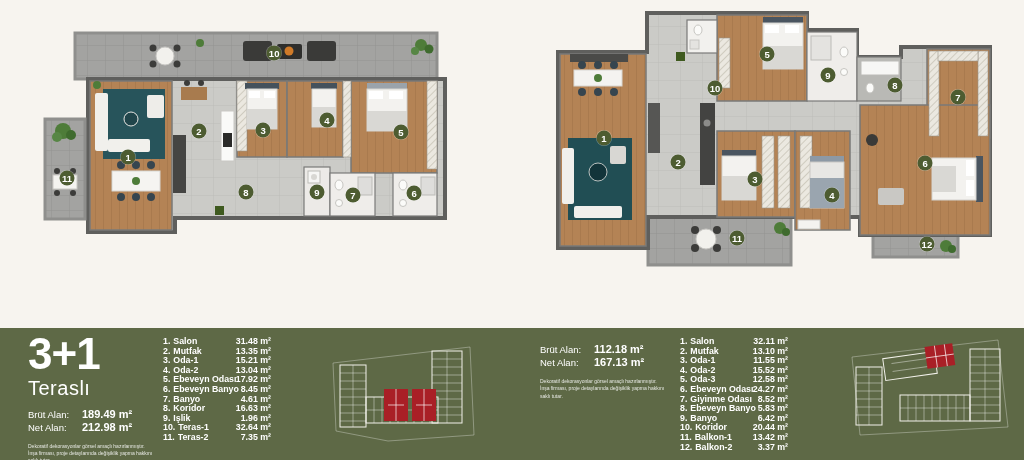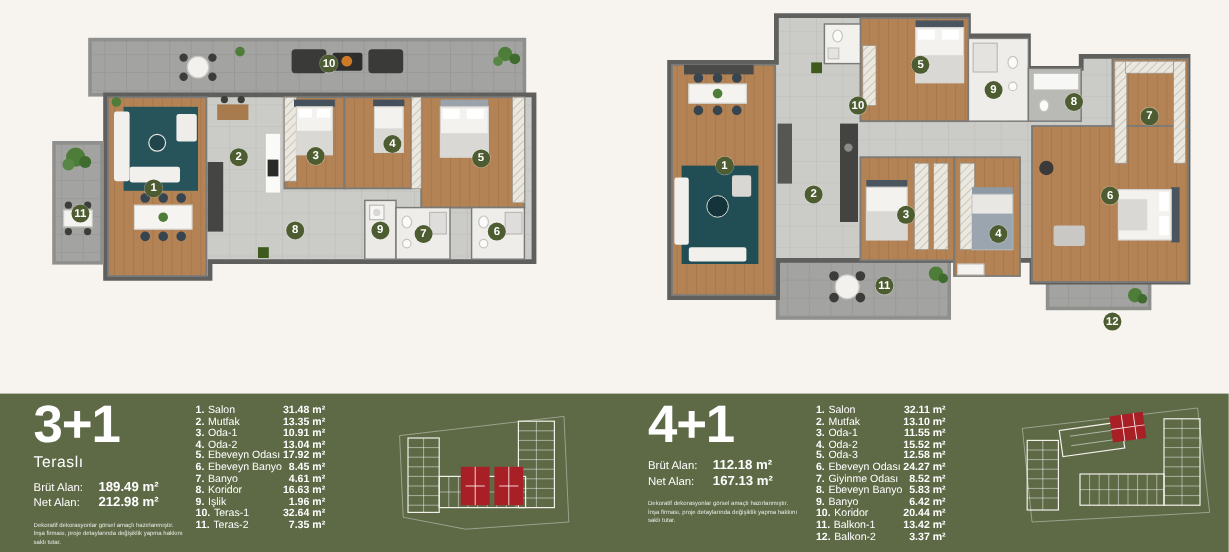--- a/index.html
+++ b/index.html
@@ -22,34 +22,34 @@
 
   
   .band{position:absolute;left:0;top:328px;width:1024px;height:132px;background:#5e6946;color:#fff;}
   .half{position:absolute;top:0;width:512px;height:132px;}
   .half-0{left:0;}
   .half-1{left:512px;}
 
   .unit-info{position:absolute;left:28px;top:7px;width:132px;}
   .unit-type{font-size:44px;font-weight:800;line-height:0.88;letter-spacing:-1px;}
   .unit-sub{font-weight:300;margin-top:3px;letter-spacing:0.5px;}
-  .half-0 .unit-sub{font-size:13px;}
+  .half-0 .unit-sub{font-size:20px;}
   .half-1 .unit-sub{font-size:25px;}
   .areas{margin-top:8px;}
   .area-row{display:flex;align-items:baseline;font-size:9.5px;line-height:13px;}
   .area-label{width:54px;font-weight:400;}
   .area-value{font-size:11px;font-weight:bold;}
   .disclaimer{margin-top:9px;font-size:5px;line-height:1.45;opacity:0.85;width:126px;}
 
   .room-list{position:absolute;top:9px;width:108px;}
   .half-0 .room-list{left:163px;}
   .half-1 .room-list{left:168px;}
   .rrow{display:flex;align-items:baseline;font-size:8.8px;line-height:9.6px;white-space:nowrap;}
   .rno{font-weight:bold;margin-right:3px;}
-  .rname{flex:1;font-weight:400;overflow:hidden;}
+  .rname{flex:1;font-weight:700;overflow:hidden;}
   .rarea{font-weight:bold;}
 
   .sitemap{position:absolute;top:7px;}
   .half-0 .sitemap{left:328px;}
   .half-1 .sitemap{left:336px;}
 </style>
 </head>
 <body>
 
 <div class="stage">
@@ -311,21 +311,21 @@
           <div class="badge" style="left: 28.9%; top: 58.8%;">2</div>
           <div class="badge" style="left: 46%; top: 65.3%;">3</div>
           <div class="badge" style="left: 63.1%; top: 71.4%;">4</div>
           <div class="badge" style="left: 48.7%; top: 17.6%;">5</div>
           <div class="badge" style="left: 83.8%; top: 59.2%;">6</div>
           <div class="badge" style="left: 91.1%; top: 34%;">7</div>
           <div class="badge" style="left: 77.1%; top: 29.4%;">8</div>
           <div class="badge" style="left: 62.2%; top: 25.6%;">9</div>
           <div class="badge" style="left: 37.1%; top: 30.5%;">10</div>
           <div class="badge" style="left: 42%; top: 87.8%;">11</div>
-          <div class="badge" style="left: 84.2%; top: 90.1%; margin-top: 24px;">12</div>
+          <div class="badge" style="left: 84.2%; top: 90.1%;">12</div>
         </div>
     </div>
   </div>
 
   <div class="band">
 
     <div class="half half-0">
       <div class="unit-info">
         <div class="unit-type">3+1</div>
         <div class="unit-sub">Teraslı</div>
@@ -348,21 +348,21 @@
             <span class="rarea">31.48 m²</span>
           </div>
           <div class="rrow">
             <span class="rno">2.</span>
             <span class="rname">Mutfak</span>
             <span class="rarea">13.35 m²</span>
           </div>
           <div class="rrow">
             <span class="rno">3.</span>
             <span class="rname">Oda-1</span>
-            <span class="rarea">10.91 m²</span>
+            <span class="rarea">15.21 m²</span>
           </div>
           <div class="rrow">
             <span class="rno">4.</span>
             <span class="rname">Oda-2</span>
             <span class="rarea">13.04 m²</span>
           </div>
           <div class="rrow">
             <span class="rno">5.</span>
             <span class="rname">Ebeveyn Odası</span>
             <span class="rarea">17.92 m²</span>
@@ -415,21 +415,20 @@
             <rect x="56" y="54" width="24" height="32" fill="#a91f26"></rect>
             <rect x="84" y="54" width="24" height="32" fill="#a91f26"></rect>
             <path d="M60,70 h16 M88,70 h16 M68,54 v32 M96,54 v32" stroke="rgba(255,255,255,0.85)" stroke-width="0.8"></path>
           </g>
         </svg>
       </div>
     </div>
 
     <div class="half half-1">
       <div class="unit-info">
-        <div class="unit-type">4+1</div>
         <div class="areas">
           <div class="area-row">
             <span class="area-label">Brüt Alan:</span>
             <span class="area-value">112.18 m²</span>
           </div>
           <div class="area-row">
             <span class="area-label">Net Alan:</span>
             <span class="area-value">167.13 m²</span>
           </div>
         </div>

